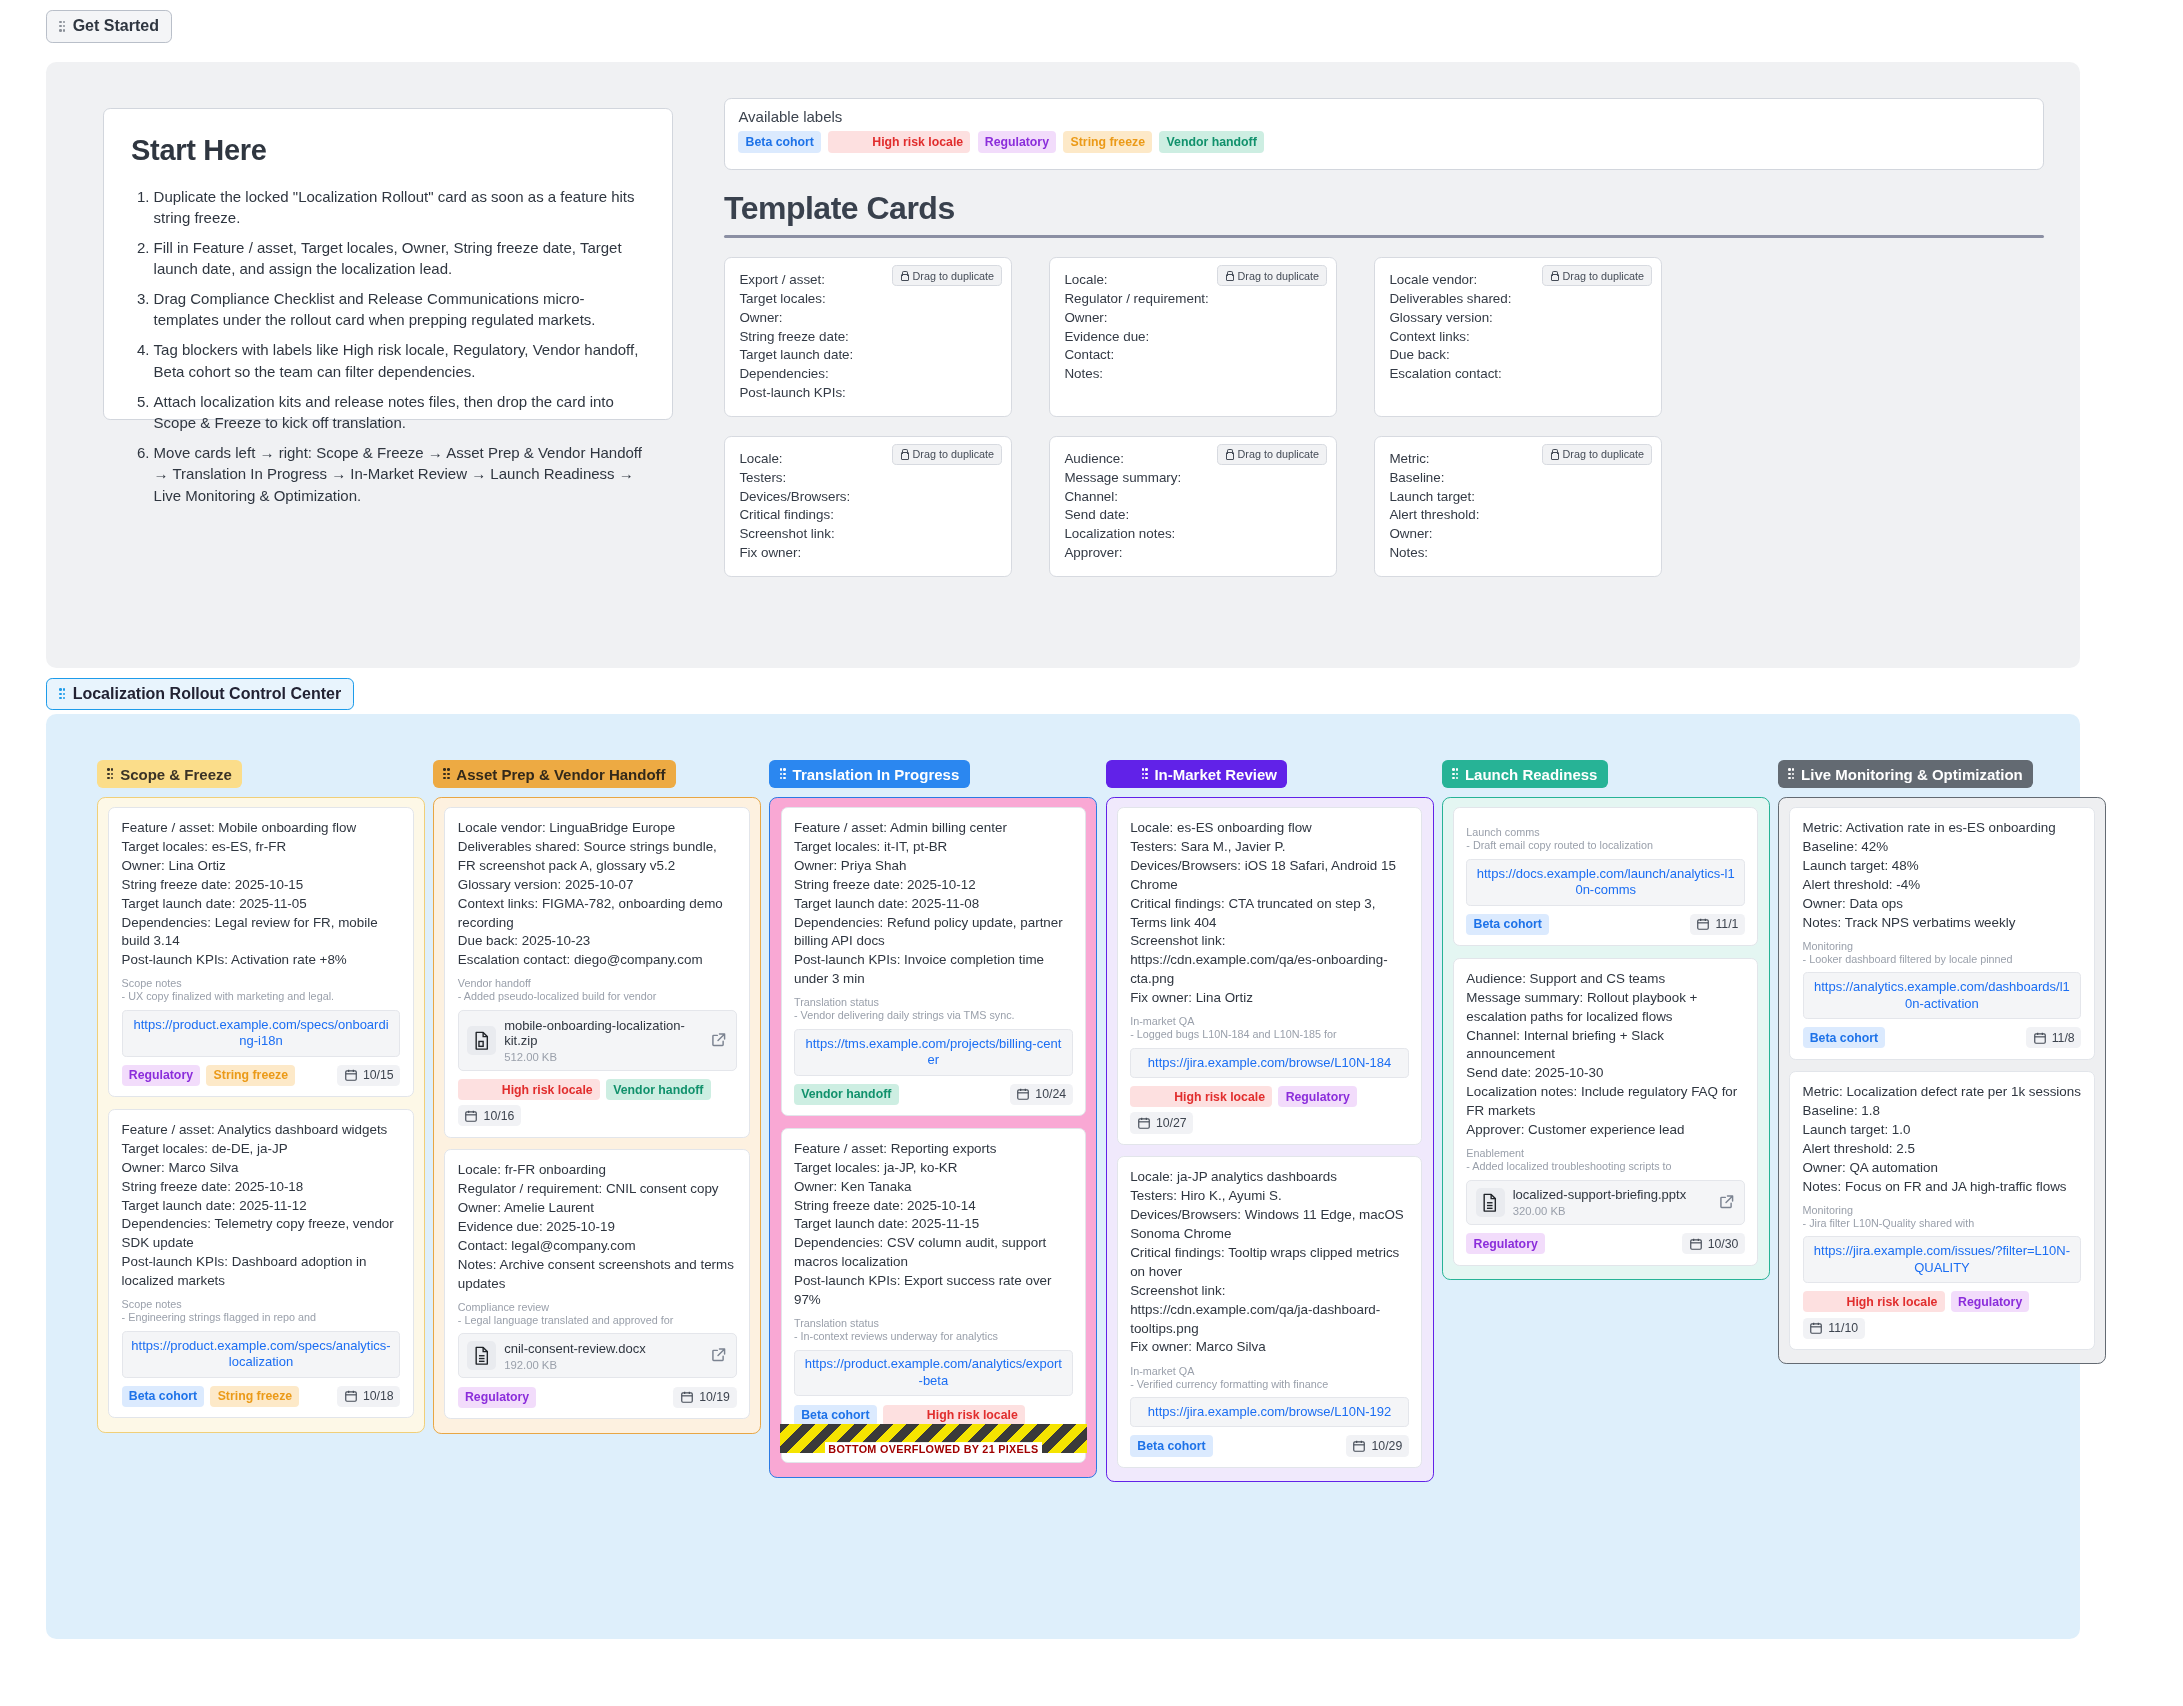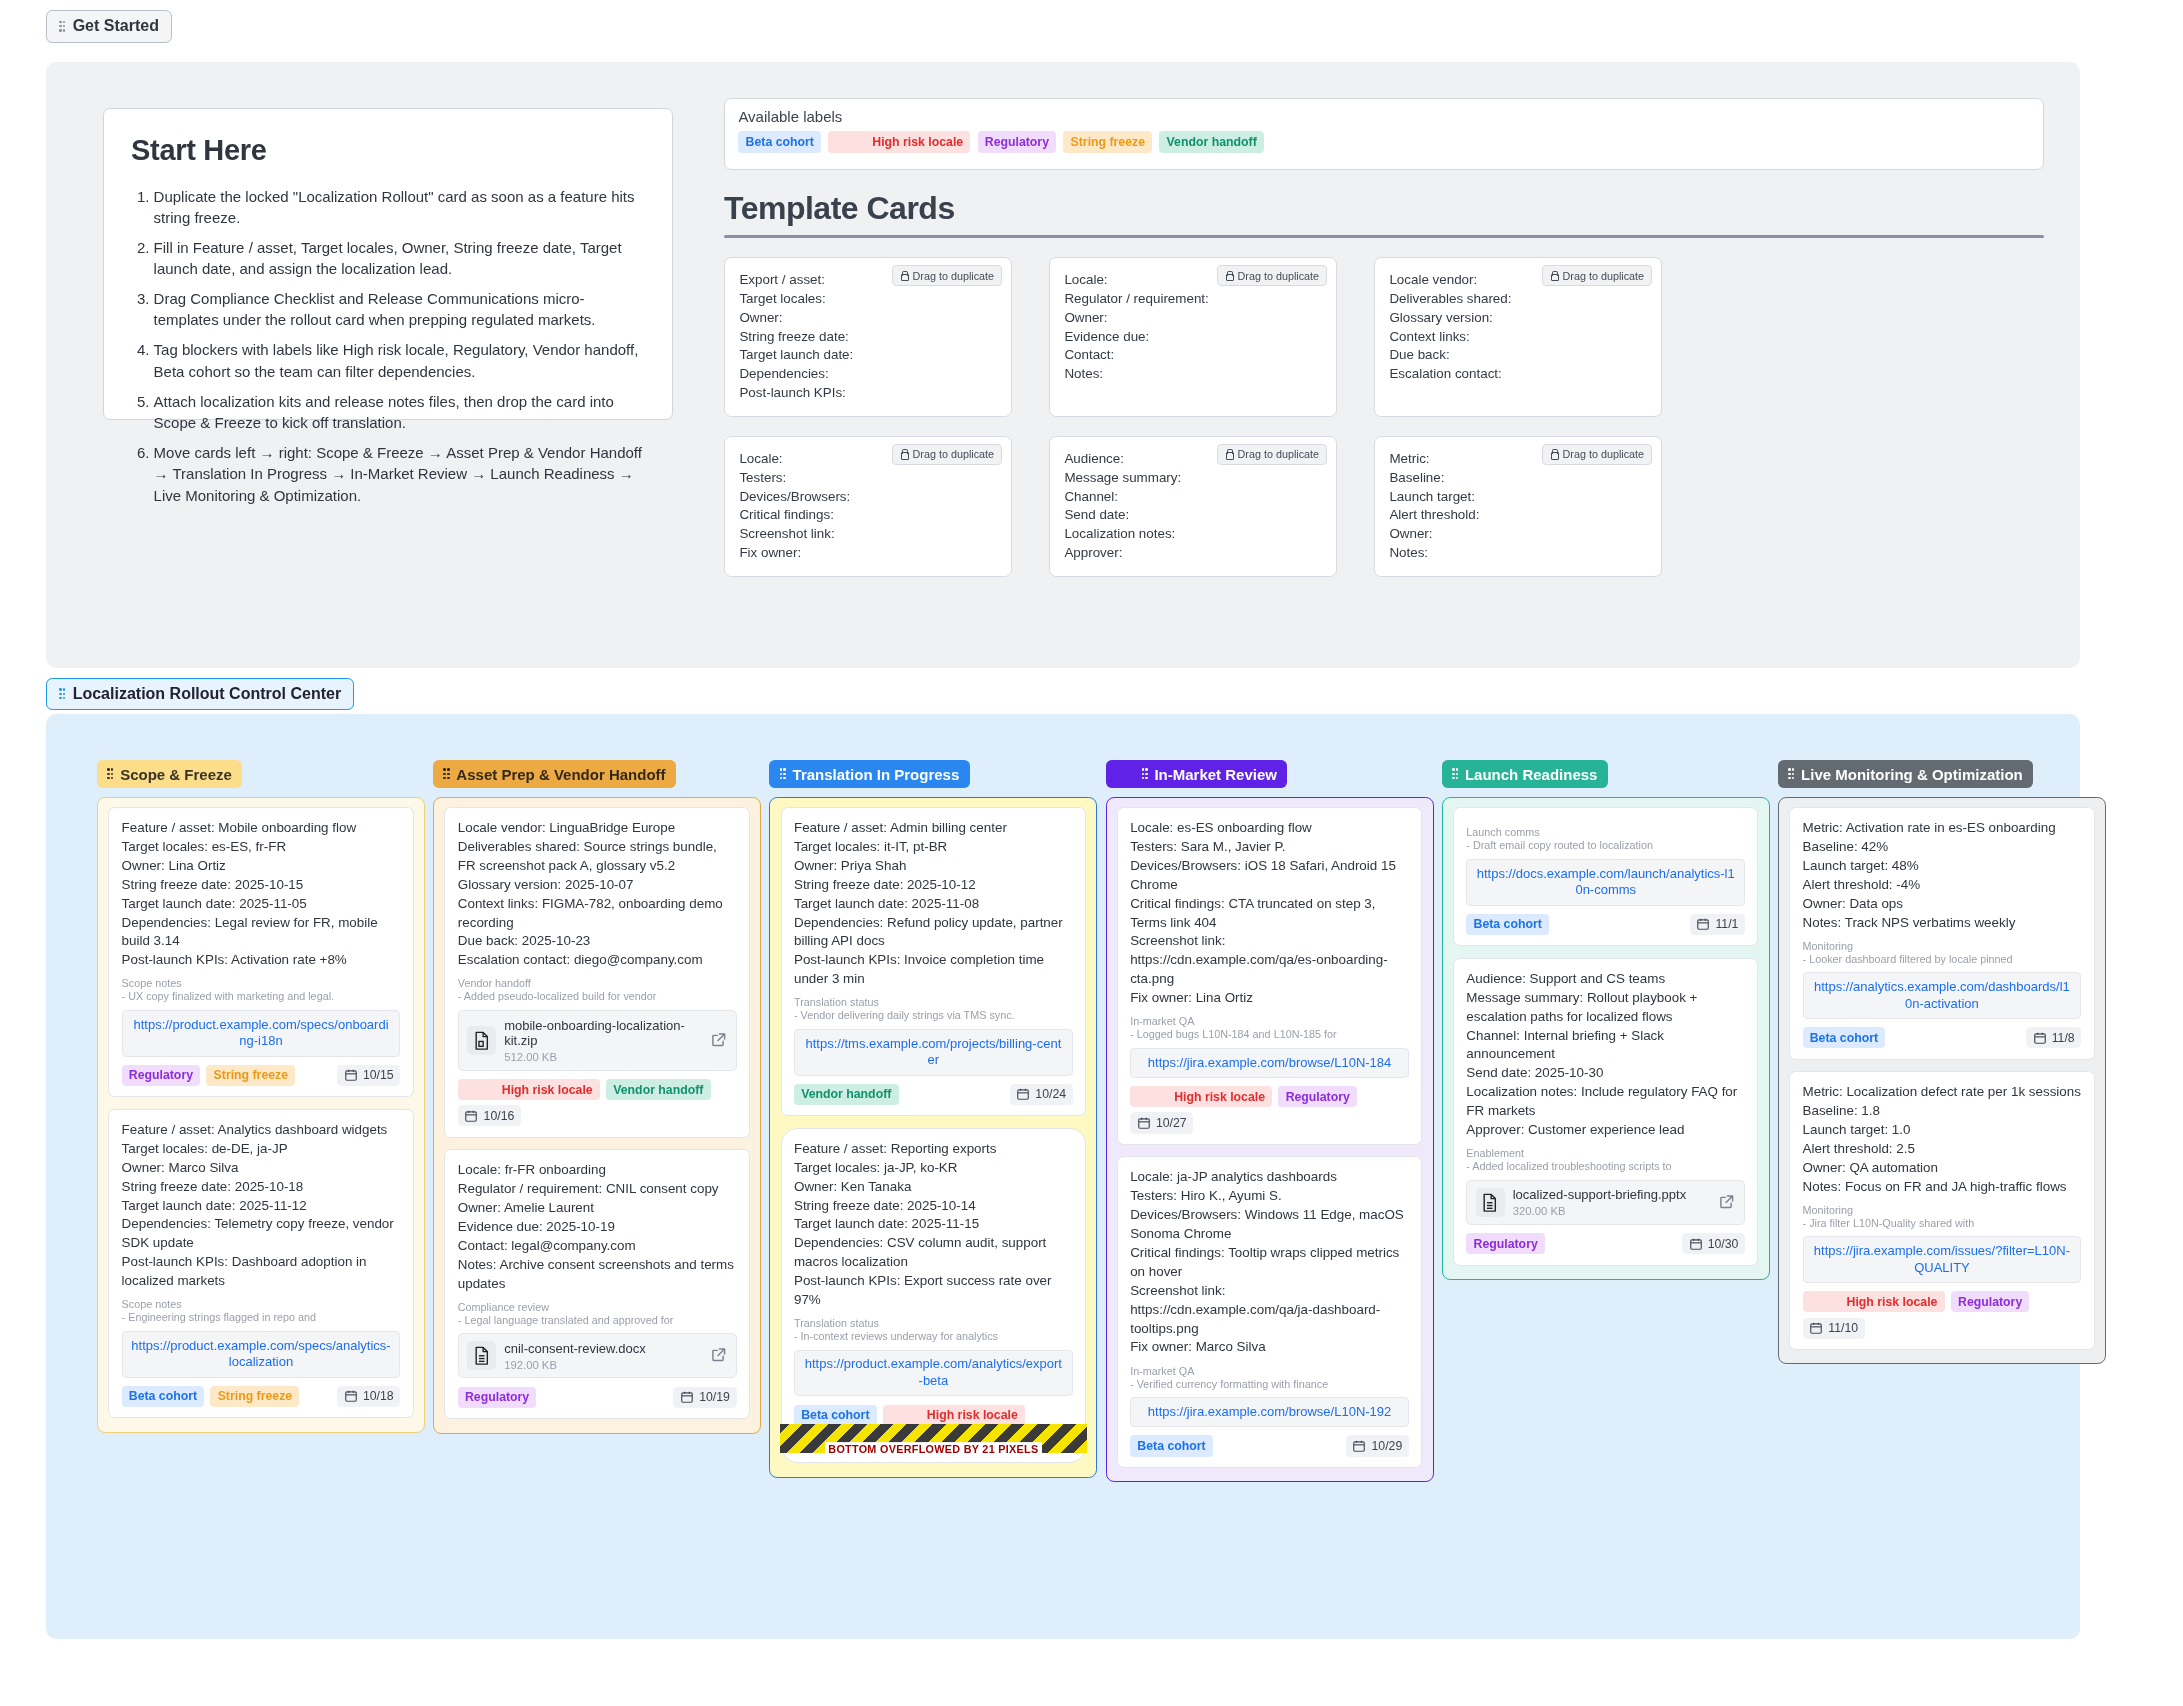--- a/index.html
+++ b/index.html
@@ -179,21 +179,21 @@
     position: absolute; left: -2.1px; right: -2.1px; bottom: 9.2px; height: 29px;
     background: repeating-linear-gradient(-45deg,
       #f5e400 0 9.2px, #3a3a3a 9.2px 18.5px);
     display: flex; align-items: flex-end; justify-content: center;
     z-index: 5; pointer-events: none;
   }
   .overflow-band span {
     background: #fff; color: #a00000; font-size: 10.8px; font-weight: 700;
     letter-spacing: 0.3px; padding: 0.5px 3.1px; transform: translateY(2.1px);
   }
-  .clip-wrap { position: relative; border-radius: 16px; }
+  .clip-wrap { position: relative; }
 </style>
 </head>
 <body>
 
 <div class="page">
 
   <div id="get-started-tab" class="section-tab">
     <span class="grip">
         <i></i>
         <i></i>
@@ -483,21 +483,21 @@
         <div class="column"><div class="col-head" style="background: rgb(43, 135, 240); color: rgb(255, 255, 255);">
             <span class="grip">
               <i></i>
               <i></i>
               <i></i>
               <i></i>
               <i></i>
               <i></i>
             </span>
             <span>Translation In Progress</span>
-          </div><div class="col-body" style="background: #fef9c3; border-color: rgb(43, 122, 228);">
+          </div><div class="col-body" style="background: #f9a8d4; border-color: rgb(43, 122, 228);">
             <div class="card">
               <div class="body" style="white-space: pre-line;">Feature / asset: Admin billing center
 Target locales: it-IT, pt-BR
 Owner: Priya Shah
 String freeze date: 2025-10-12
 Target launch date: 2025-11-08
 Dependencies: Refund policy update, partner billing API docs
 Post-launch KPIs: Invoice completion time under 3 min</div>
               <div class="sect-ttl">Translation status</div>
               <div class="sect-txt">- Vendor delivering daily strings via TMS sync.</div>

